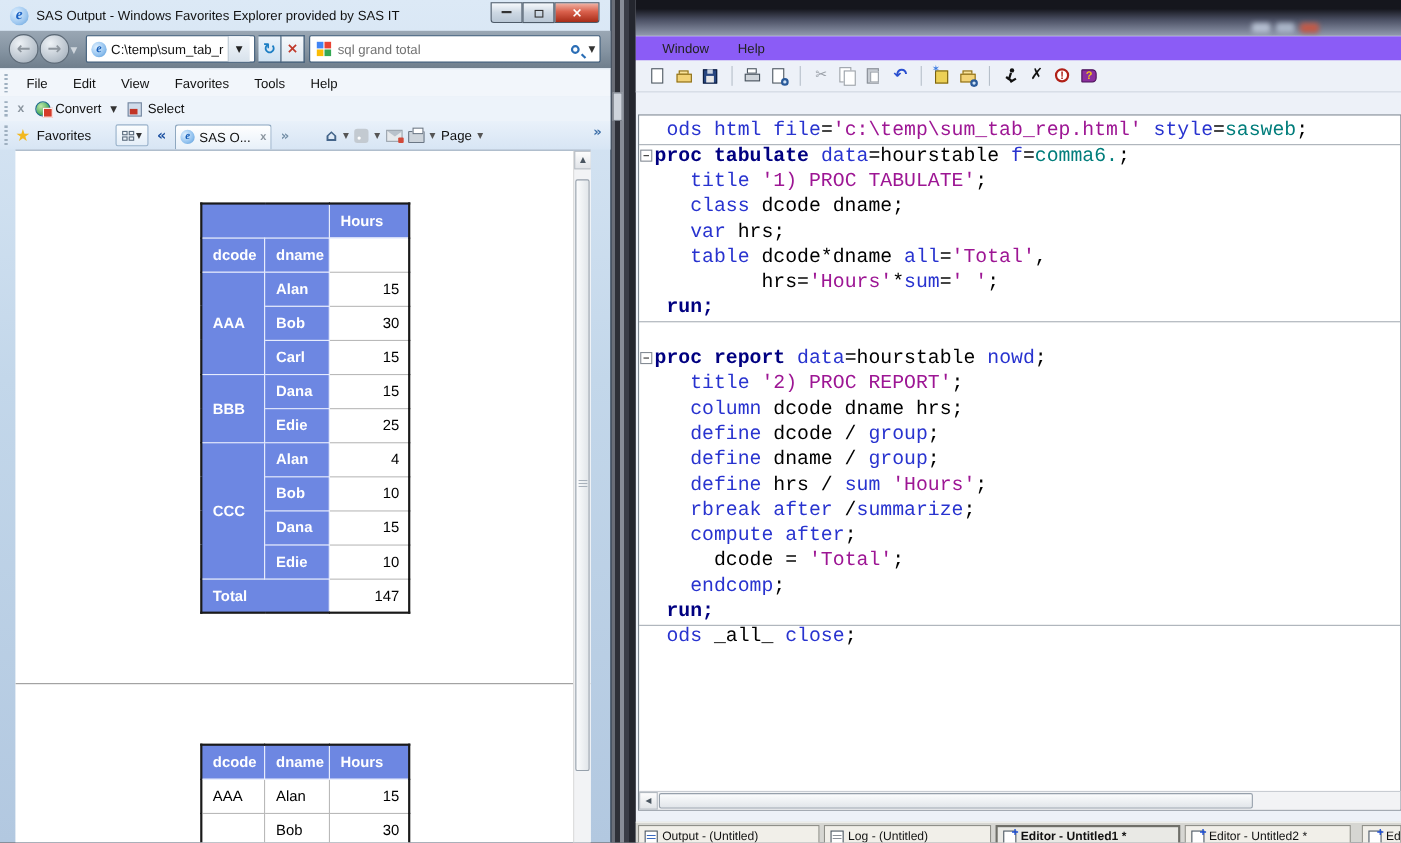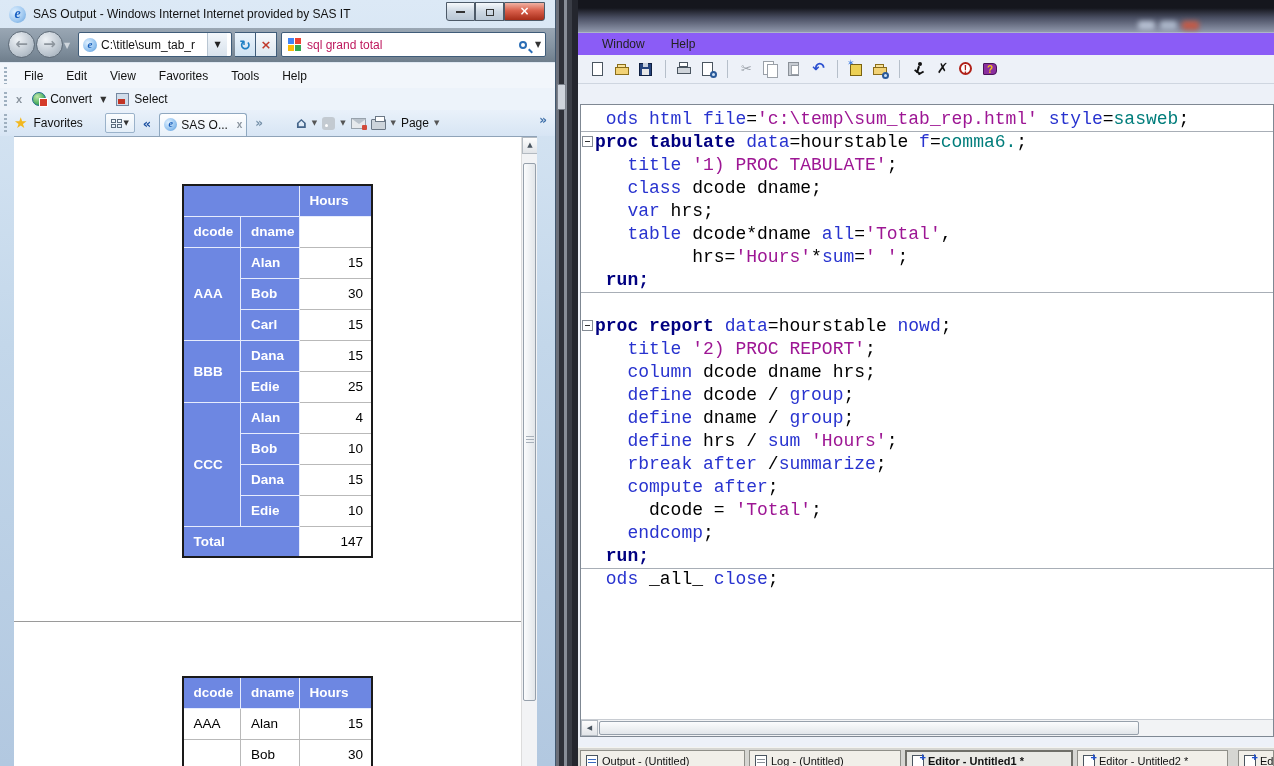--- a/index.html
+++ b/index.html
@@ -39,21 +39,21 @@
   .addr-drop{width:20px;height:23px;background:linear-gradient(180deg,#f3f7fb,#d8e2ec);border-left:1px solid #b9c6d2;
              text-align:center;line-height:23px;font-size:8px;color:#222;flex:none}
   .refresh-btn{position:absolute;left:235px;top:4px;width:21px;height:25px;background:linear-gradient(180deg,#eaf3fb,#cfe2f2);
                border:1px solid #3f5c79;border-left:none;color:#1d7fc4;text-align:center;line-height:24px;font-size:14px;font-weight:bold}
   .stop-btn{position:absolute;left:256px;top:4px;width:21px;height:25px;background:linear-gradient(180deg,#f6f9fc,#dde7f0);
             border:1px solid #3f5c79;border-left:none;color:#c0392b;text-align:center;line-height:23px;font-size:13px;font-weight:bold}
   .searchbox{position:absolute;left:281px;top:4px;width:265px;height:25px;background:#fff;border:1px solid #3f5c79;
              border-radius:2px;display:flex;align-items:center}
   .gicon{width:13px;height:13px;margin:0 6px 0 6px;flex:none;display:grid;grid-template-columns:6px 6px;grid-template-rows:6px 6px;gap:1px}
   .gicon i{display:block}
-  .search-text{font-size:12px;color:#be185d;flex:1;overflow:hidden;white-space:nowrap}
+  .search-text{font-size:12px;color:#737373;flex:1;overflow:hidden;white-space:nowrap}
   .mag{width:8px;height:8px;border:2px solid #2a6db5;border-radius:50%;position:relative;margin-right:4px;flex:none}
   .mag::after{content:"";position:absolute;left:7px;top:7px;width:5px;height:2px;background:#2a6db5;transform:rotate(45deg)}
   .search-drop{width:14px;text-align:center;font-size:8px;color:#333;flex:none}
 
   .ie-menubar{position:absolute;left:0;top:62px;width:100%;height:26px;background:#f2f6fb;border-top:1px solid #dfe8f2;
               display:flex;align-items:center;gap:23px;padding-left:24px;font-size:12px;color:#111}
   .grip{position:absolute;left:4px;top:4px;bottom:4px;width:3px;
         background:repeating-linear-gradient(180deg,#9fb0c0 0 2px,transparent 2px 4px)}
   .ie-cmdbar{position:absolute;left:0;top:88px;width:100%;height:22px;background:#edf3fa;display:flex;align-items:center;font-size:12px;color:#111}
   .cmd-x{color:#8a949e;font-size:11px;font-weight:bold;margin:0 10px 0 16px}
@@ -179,35 +179,35 @@
   .wtab-icon.log::after{content:"";position:absolute;left:1px;top:3px;width:8px;height:6px;
         background:repeating-linear-gradient(180deg,#8a9098 0 1px,transparent 1px 3px)}
   .wtab-icon.editor::after{content:"+";position:absolute;right:-3px;top:-5px;color:#1f4fd0;font-weight:bold;font-size:11px}
 </style>
 </head>
 <body>
 
 <div id="ie">
   <div class="ie-titlebar">
     <span class="ie-logo">e</span>
-    <span class="ie-title">SAS Output - Windows Internet Internet provided by SAS IT</span>
+    <span class="ie-title">SAS Output - Windows Favorites Explorer provided by SAS IT</span>
     <span class="winbtns">
       <span class="wbtn min"><span class="bar"></span></span>
       <span class="wbtn"><span class="sq"></span></span>
       <span class="wbtn close glyph">×</span>
     </span>
   </div>
 
   <div class="ie-navrow">
     <span class="navcircle glyph" style="left:8px">←</span>
     <span class="navcircle glyph" style="left:36px">→</span>
     <span class="nav-caret glyph">▼</span>
     <span class="addrbox">
       <span class="mini-e">e</span>
-      <span class="addr-text">C:\title\sum_tab_r</span>
+      <span class="addr-text">C:\temp\sum_tab_r</span>
       <span class="addr-drop glyph">▼</span>
     </span>
     <span class="refresh-btn glyph">↻</span>
     <span class="stop-btn glyph">×</span>
     <span class="searchbox">
       <span class="gicon">
         <i style="background:#4285f4"></i>
           <i style="background:#ea4335"></i>
           <i style="background:#fbbc05"></i>
           <i style="background:#34a853"></i>

